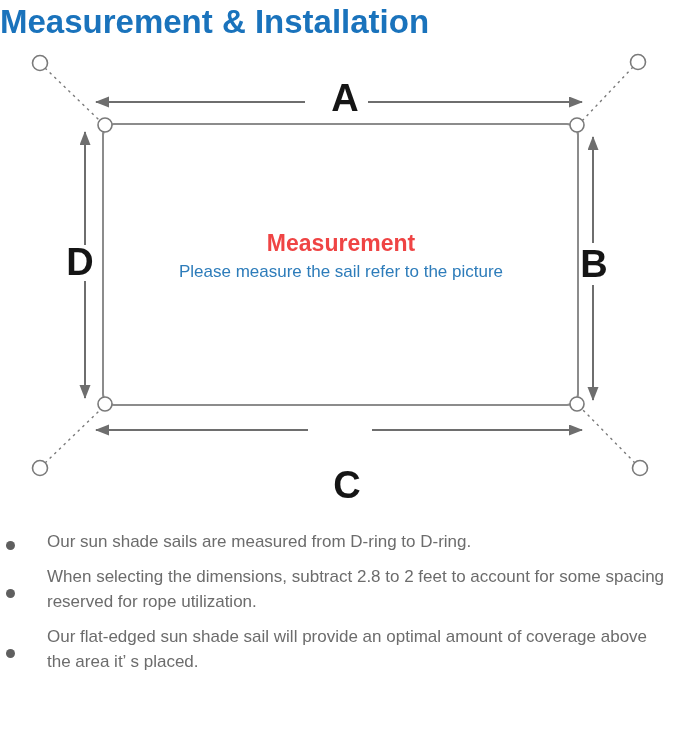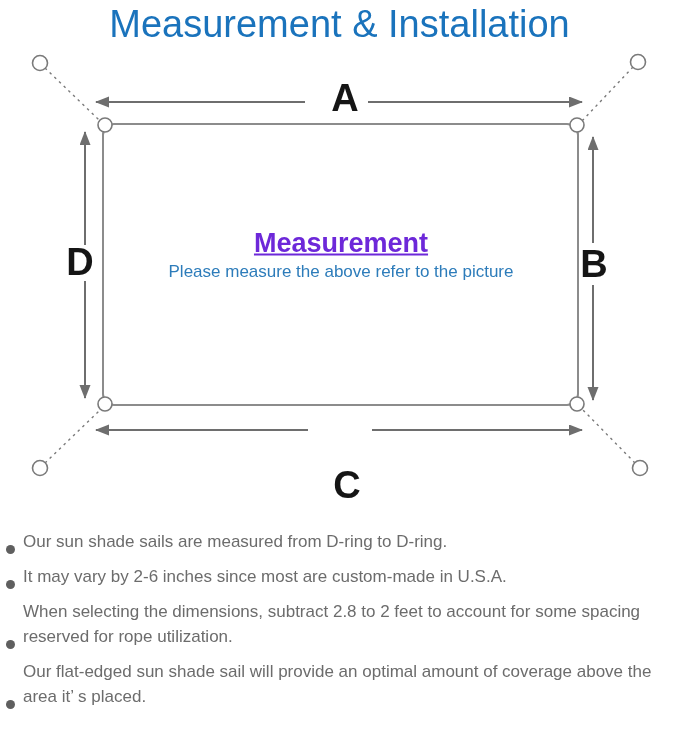--- a/index.html
+++ b/index.html
@@ -5,51 +5,50 @@
   html,body{margin:0;padding:0;}
   body{
     width:679px;height:739px;background:#ffffff;overflow:hidden;
     font-family:"Liberation Sans",sans-serif;
     -webkit-font-smoothing:antialiased;
   }
   .page{position:relative;width:679px;height:739px;}
 
   .title{
     margin:0;padding-top:3px;height:42px;
-    text-align:center;
-    font-size:38px;font-weight:400;letter-spacing:0px;
+    font-size:33px;font-weight:700;letter-spacing:0px;
     color:#1a73bc;
   }
 
   .diagram{position:relative;width:679px;height:458px;}
   .diagram svg{position:absolute;left:0;top:0;}
 
   .lbl{
     position:absolute;transform:translate(-50%,-50%);
     font-size:38px;font-weight:700;color:#151515;line-height:1;
   }
   .lbl-a{left:345px;top:53px;}
   .lbl-b{left:594px;top:219px;}
   .lbl-c{left:347px;top:440px;}
   .lbl-d{left:80px;top:217px;}
 
   .m-title{
     position:absolute;left:341px;top:198px;transform:translate(-50%,-50%);
-    font-size:27px;font-weight:700;color:#6d28d9;white-space:nowrap;text-decoration:underline;
+    font-size:23px;font-weight:700;color:#ef4444;white-space:nowrap;
   }
   .m-sub{
     position:absolute;left:341px;top:227px;transform:translate(-50%,-50%);
     font-size:17px;color:#2d7cba;white-space:nowrap;
   }
 
   .bullets{
     list-style:none;margin:26px 0 0 0;padding:0 4px 0 6px;
     display:flex;flex-direction:column;gap:10px;
   }
-  .bullet{display:flex;align-items:flex-end;}
+  .bullet{display:flex;align-items:center;gap:24px;}
   .dot{
     flex:0 0 9px;width:9px;height:9px;border-radius:50%;
     background:#5f5f5f;margin-top:8px;margin-right:8px;
   }
   .btext{
     font-size:17px;line-height:25px;color:#6c6c6c;max-width:652px;
   }
 </style>
 </head>
 <body>
@@ -100,31 +99,27 @@
         <line x1="593" y1="240" x2="593" y2="355" marker-end="url(#ah)"></line>
       </g>
     </svg>
 
     <div class="lbl lbl-a">A</div>
     <div class="lbl lbl-b">B</div>
     <div class="lbl lbl-c">C</div>
     <div class="lbl lbl-d">D</div>
 
     <div class="m-title">Measurement</div>
-    <div class="m-sub">Please measure the above refer to the picture</div>
+    <div class="m-sub">Please measure the sail refer to the picture</div>
   </div>
 
   <ul class="bullets">
     <li class="bullet">
       <span class="dot"></span>
       <span class="btext">Our sun shade sails are measured from D-ring to D-ring.</span>
-    </li>
-    <li class="bullet">
-      <span class="dot"></span>
-      <span class="btext">It may vary by 2-6 inches since most are custom-made in U.S.A.</span>
     </li>
     <li class="bullet">
       <span class="dot"></span>
       <span class="btext">When selecting the dimensions, subtract 2.8 to 2 feet to account for some spacing reserved for rope utilization.</span>
     </li>
     <li class="bullet">
       <span class="dot"></span>
       <span class="btext">Our flat-edged sun shade sail will provide an optimal amount of coverage above the area it’ s placed.</span>
     </li>
   </ul>

